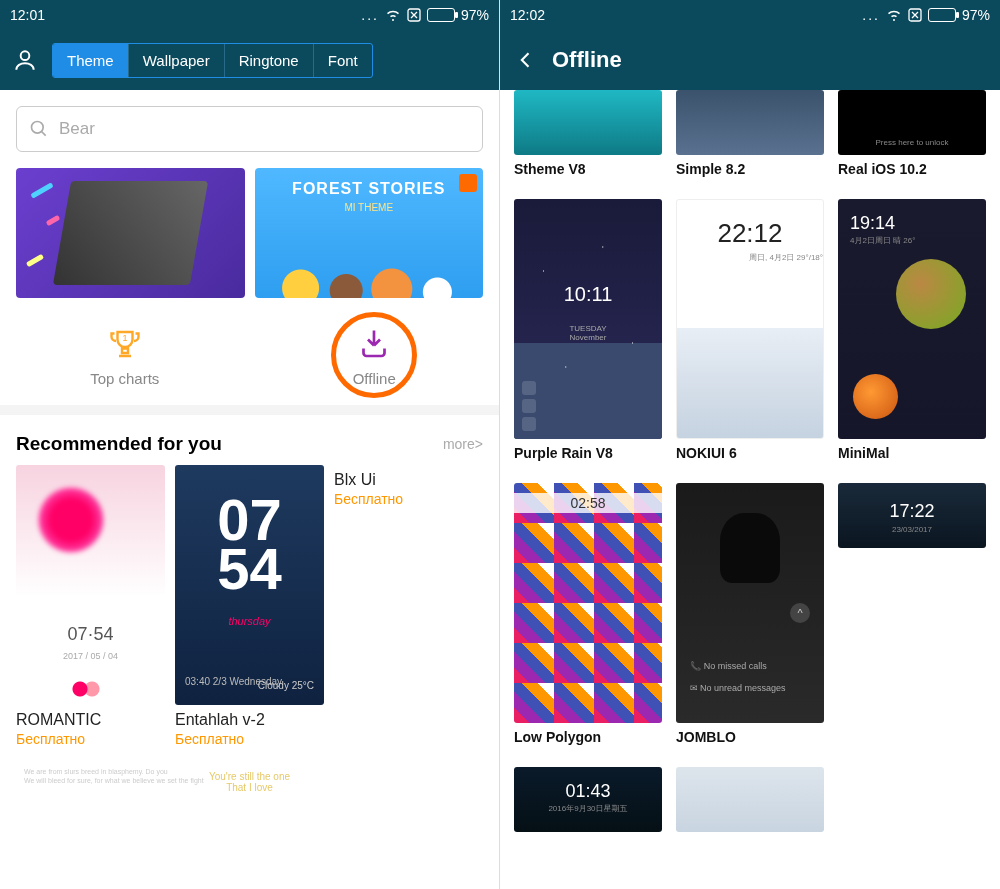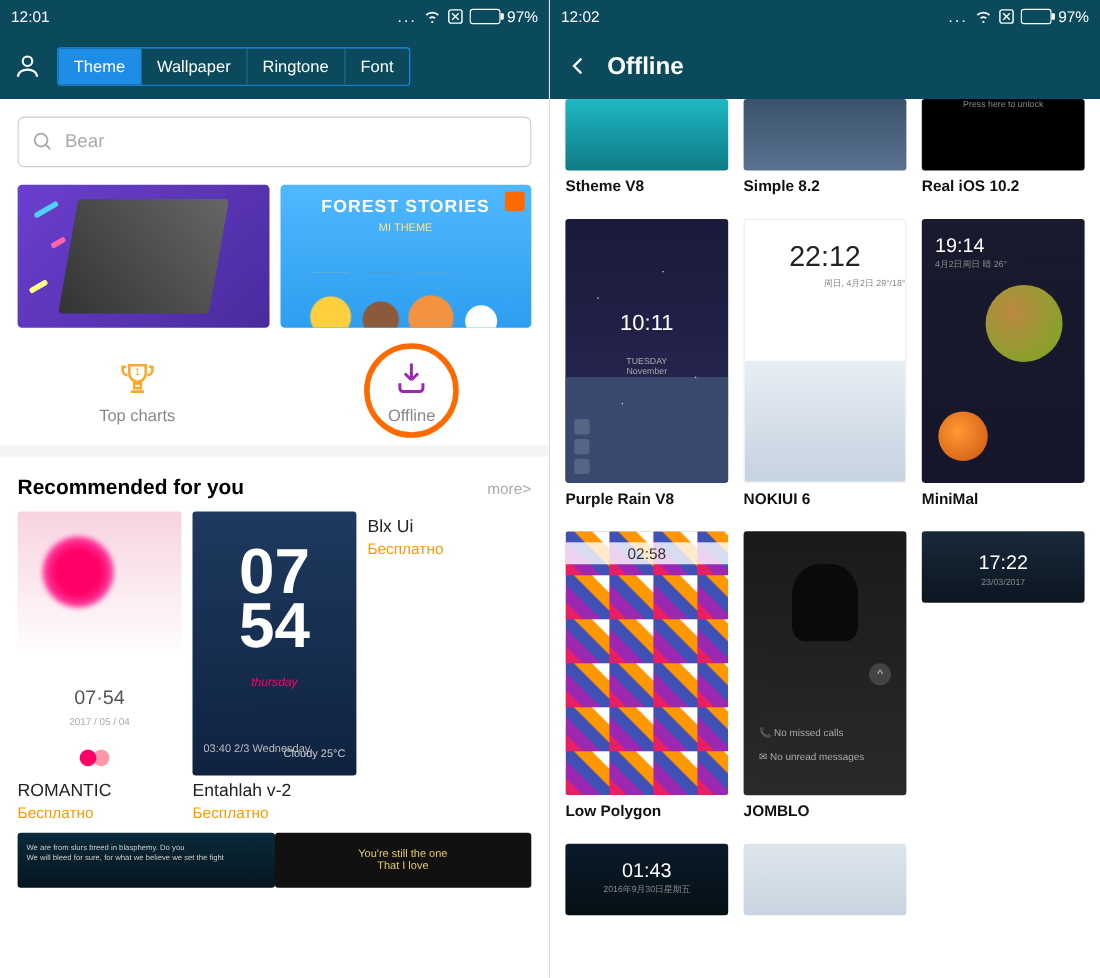--- a/index.html
+++ b/index.html
@@ -57,41 +57,41 @@
   .t2 .big{position:absolute;top:30px;width:100%;text-align:center;color:#fff;font-size:58px;font-weight:700;line-height:0.85;}
   .t2 .th{position:absolute;top:150px;width:100%;text-align:center;color:#f06;font-size:11px;font-style:italic;}
   .t2 .dt{position:absolute;bottom:18px;left:10px;color:#bbb;font-size:10px;}
   .t2 .w{position:absolute;bottom:14px;right:10px;color:#ccc;font-size:10px;}
   .t3 { background:linear-gradient(#2a2a2a,#3a3a3a); }
   .t3::before{content:"";position:absolute;top:35%;left:30%;width:60px;height:50px;background:radial-gradient(ellipse at 50% 20%,rgba(255,255,255,0.6),transparent 60%);border-radius:50% 50% 10% 10%;}
   .t3::after{content:"";position:absolute;top:55%;left:25%;width:80px;height:60px;background:#f4f0ec;border-radius:8px 8px 50% 50%;}
   .t3 .bar{position:absolute;bottom:0;left:0;right:0;height:24px;background:rgba(0,0,0,0.5);color:#ccc;font-size:9px;display:flex;align-items:center;padding:0 6px;justify-content:space-between;}
   .rec-name { font-size:16px; margin-top:6px; color:#222;}
   .rec-price { font-size:14px; color:#ff9800; margin-top:2px;}
-  .rec-row2 { display:flex; padding:10px 16px 0; }
+  .rec-row2 { display:flex; padding:10px 16px 0;flex-direction:column; }
   .small-thumb{ flex:1; height:50px; border-radius:3px; }
   .st1{background:linear-gradient(#0a2a3a,#051520);position:relative;}
   .st1 .tx{position:absolute;top:10px;left:8px;color:#ccc;font-size:7px;line-height:1.3;}
   .st2{background:#111;position:relative;}
   .st2 .tx{position:absolute;top:14px;width:100%;text-align:center;color:#e6c968;font-size:10px;}
 
   
   .header-right { background:#0b4a5c; height:60px; display:flex; align-items:center; padding:0 16px; gap:16px; }
   .back { color:#fff; font-size:22px; cursor:pointer;}
   .hr-title { color:#fff; font-size:22px; font-weight:700; }
   .grid-wrap { flex:1; overflow:hidden; padding:0 14px; }
   .grow { display:grid; grid-template-columns:repeat(3,1fr); gap:12px 14px; }
   .gitem { }
   .gthumb { height:130px; border-radius:3px; position:relative; overflow:hidden; }
   .gthumb.short{height:65px;}
   .gthumb.tall2{height:240px;}
   .glabel { font-size:14px; font-weight:700; margin:6px 0 10px; color:#111;}
   .g-stheme{background:linear-gradient(#1fb8c4,#0e7a85);}
   .g-simple{background:linear-gradient(#3a526b,#5a7290);}
-  .g-ios{background:#000;color:#888;font-size:8px;display:flex;align-items:flex-start;justify-content:center;padding-bottom:8px;}
+  .g-ios{background:#000;color:#888;font-size:8px;display:flex;align-items:flex-end;justify-content:center;padding-bottom:8px;}
   .g-purple{background:linear-gradient(#1a1a3a,#2a2a5a);}
   .g-purple::before{content:"";position:absolute;inset:0;background:
     radial-gradient(1px 1px at 20% 30%,#fff,transparent),
     radial-gradient(1px 1px at 60% 20%,#fff,transparent),
     radial-gradient(1px 1px at 80% 60%,#fff,transparent),
     radial-gradient(1px 1px at 35% 70%,#fff,transparent),
     linear-gradient(transparent 60%,#3a4a6f 60%);}
   .g-purple .c{position:absolute;top:35%;width:100%;text-align:center;color:#fff;font-size:20px;font-weight:300;}
   .g-purple .d{position:absolute;top:52%;width:100%;text-align:center;color:#aaa;font-size:8px;}
   .g-purple .icons{position:absolute;bottom:8px;left:8px;display:flex;flex-direction:column;gap:4px;}

